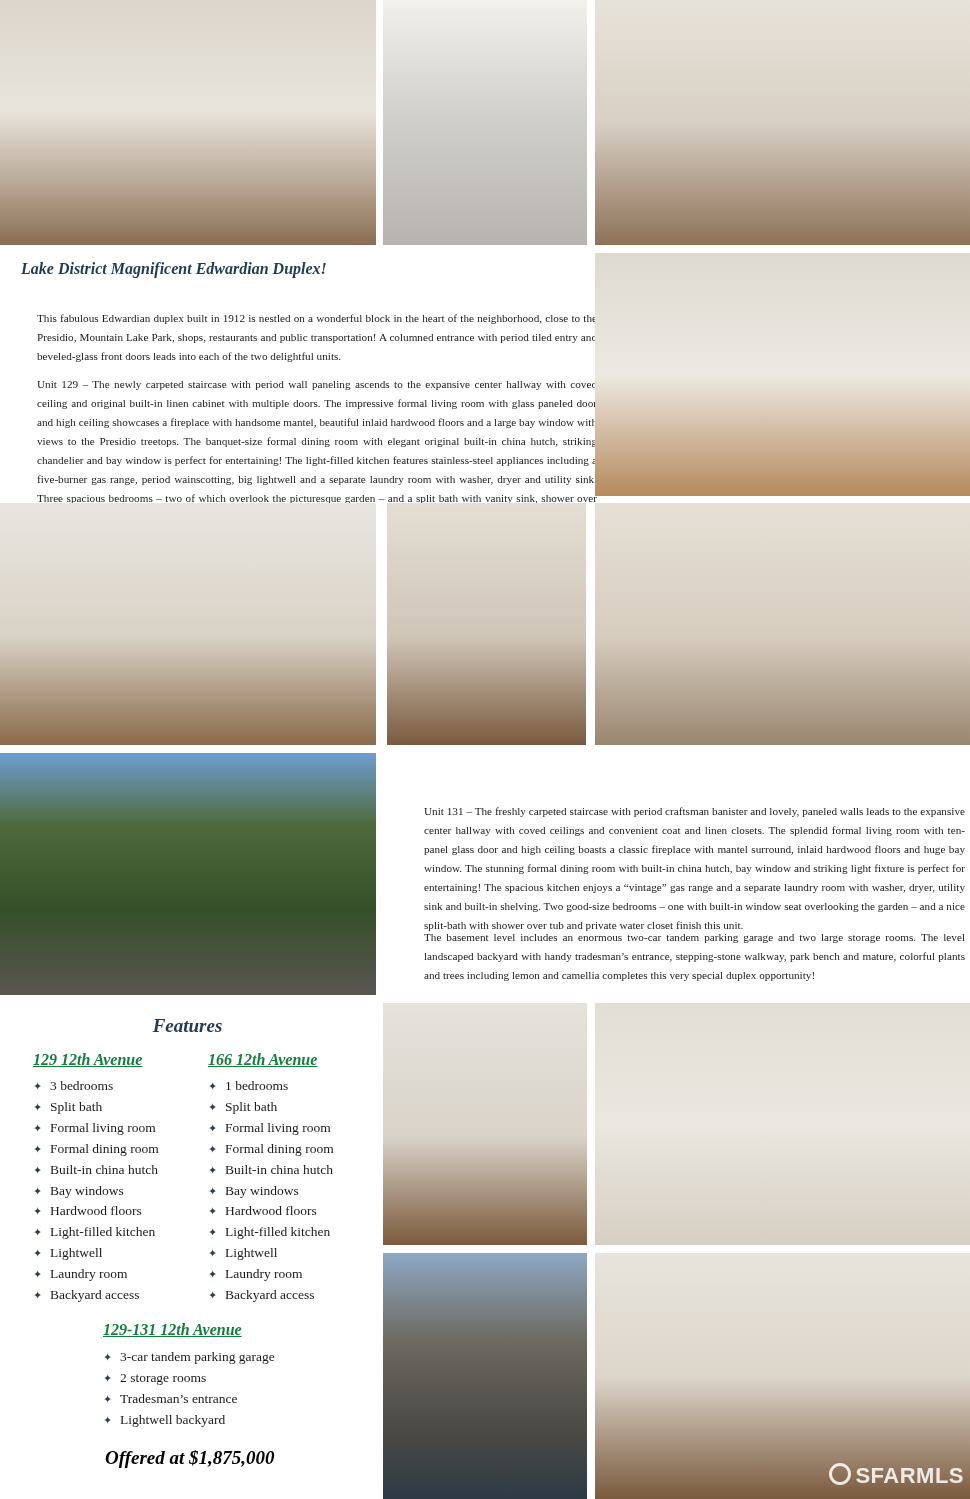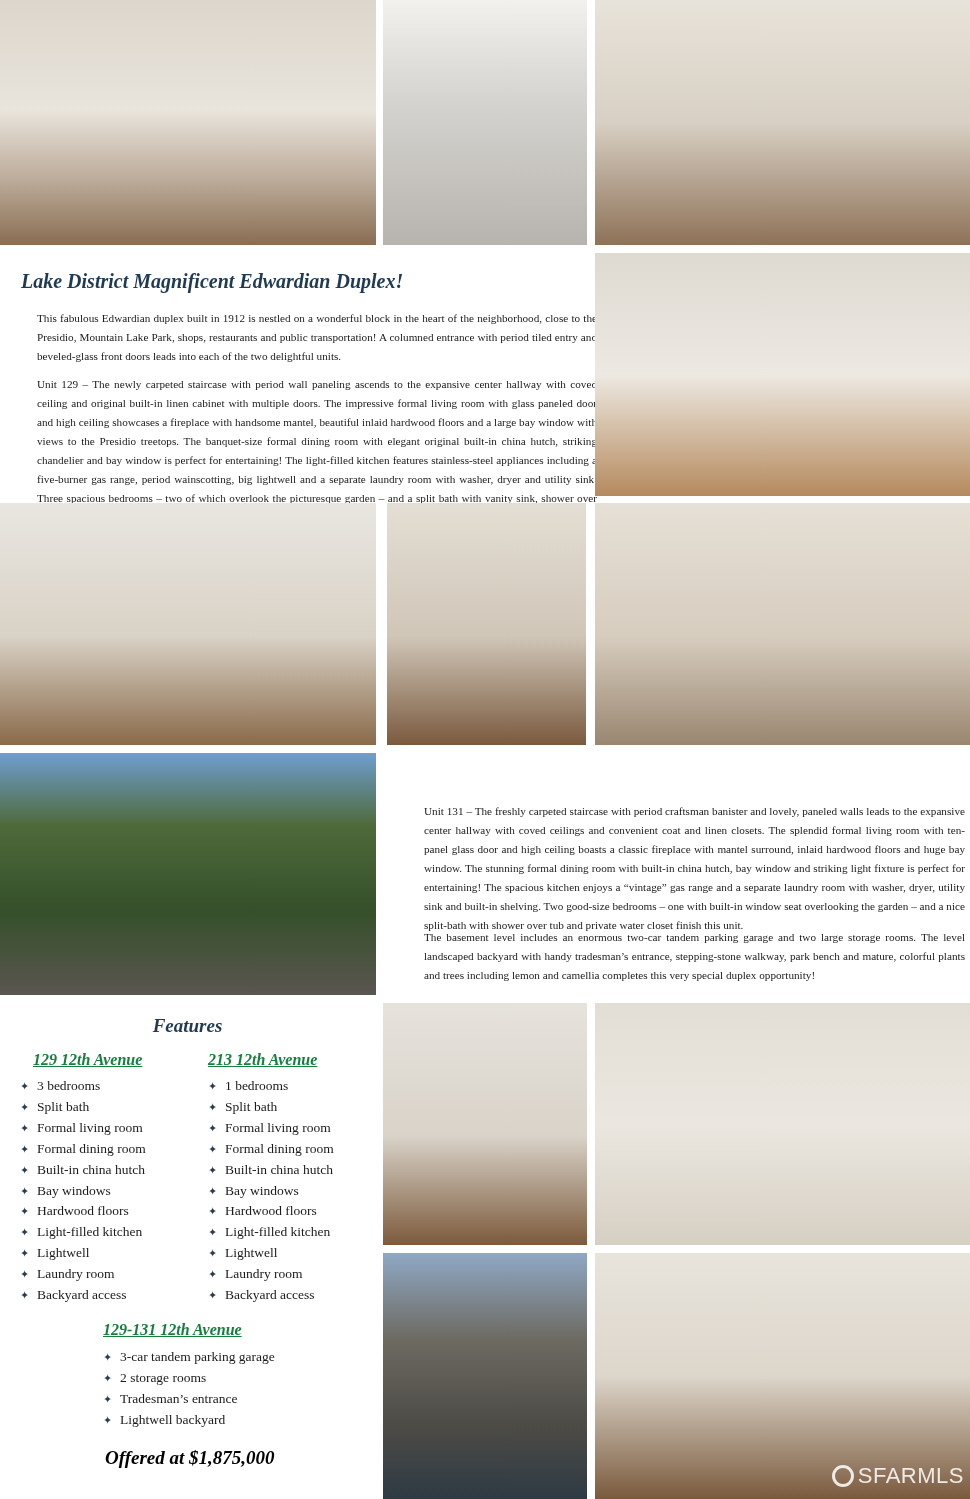--- a/index.html
+++ b/index.html
@@ -6,62 +6,62 @@
   body { width:970px; height:1499px; position:relative; overflow:hidden; font-family:"Liberation Serif", "DejaVu Serif", serif; color:#1a1a1a; }
   .photo { position:absolute; overflow:hidden; }
   .title { position:absolute; font-style:italic; font-weight:bold; color:#1f3a52; }
   .para { position:absolute; font-size:11.2px; line-height:19px; text-align:justify; margin:16px; }
   .features-title { position:absolute; left:0; width:375px; text-align:center; top:1015px; font-size:19px; font-style:italic; font-weight:bold; color:#1f3a52; }
   .col-head { position:absolute; font-size:16px; font-style:italic; font-weight:bold; color:#15803d; text-decoration:underline; }
   ul.flist { position:absolute; list-style:none; margin:0; padding:0; font-size:13.5px; line-height:20.9px; }
   ul.flist li { position:relative; padding-left:17px; white-space:nowrap; }
   ul.flist li::before { content:"\2726"; position:absolute; left:0; top:0; color:#2b3d4f; font-size:11px; }
   .price { position:absolute; left:105px; top:1447px; font-size:19px; font-style:italic; font-weight:bold; color:#000000; }
-  .wm { position:absolute; right:6px; bottom:10px; font-family:"Liberation Sans", sans-serif; font-weight:normal; font-size:22px; color:rgba(255,255,255,0.85); letter-spacing:0.5px; display:flex; align-items:center; gap:4px; }
+  .wm { position:absolute; right:6px; bottom:10px; font-family:"Liberation Sans", sans-serif; font-weight:bold; font-size:22px; color:rgba(255,255,255,0.85); letter-spacing:0.5px; display:flex; gap:4px; }
   .wm .logo { width:22px; height:22px; border-radius:50%; border:3px solid rgba(255,255,255,0.85); box-sizing:border-box; }
 </style>
 </head>
 <body>
 
 <div class="photo" style="left: 0px; top: 0px; width: 376px; height: 245px; background: linear-gradient(rgb(220, 214, 204) 0%, rgb(233, 228, 220) 45%, rgb(185, 168, 150) 75%, rgb(138, 109, 82) 100%);"></div>
 <div class="photo" style="left: 383px; top: 0px; width: 204px; height: 245px; background: linear-gradient(rgb(242, 241, 238) 0%, rgb(214, 212, 208) 40%, rgb(183, 180, 175) 100%);"></div>
 <div class="photo" style="left: 595px; top: 0px; width: 375px; height: 245px; background: linear-gradient(rgb(232, 227, 218) 0%, rgb(216, 208, 196) 50%, rgb(142, 114, 88) 100%);"></div>
 
-<div class="title" style="left:21px;top:270px;font-size:20px;">Lake District Magnificent Edwardian Duplex!</div>
+<div class="title" style="left:21px;top:260px;font-size:16px;">Lake District Magnificent Edwardian Duplex!</div>
 <p class="para" style="left:21px;top:293px;width:560px;">This fabulous Edwardian duplex built in 1912 is nestled on a wonderful block in the heart of the neighborhood, close to the Presidio, Mountain Lake Park, shops, restaurants and public transportation!  A columned entrance with period tiled entry and beveled-glass front doors leads into each of the two delightful units.</p>
 <p class="para" style="left:21px;top:359px;width:560px;">Unit 129 – The newly carpeted staircase with period wall paneling ascends to the expansive center hallway with coved ceiling and original built-in linen cabinet with multiple doors.  The impressive formal living room with glass paneled door and high ceiling showcases a fireplace with handsome mantel, beautiful inlaid hardwood floors and a large bay window with views to the Presidio treetops. The banquet-size formal dining room with elegant original built-in china hutch, striking chandelier and bay window is perfect for entertaining!  The light-filled kitchen features stainless-steel appliances including a five-burner gas range, period wainscotting, big lightwell and a separate laundry room with washer, dryer and utility sink.  Three spacious bedrooms – two of which overlook the picturesque garden – and a split bath with vanity sink, shower over tub and separate water closet end this unit.</p>
 
 <div class="photo" style="left: 595px; top: 253px; width: 375px; height: 243px; background: linear-gradient(rgb(222, 218, 210) 0%, rgb(237, 233, 226) 50%, rgb(181, 138, 94) 100%);"></div>
 
 <div class="photo" style="left: 0px; top: 503px; width: 376px; height: 242px; background: linear-gradient(rgb(233, 230, 225) 0%, rgb(217, 210, 198) 55%, rgb(138, 106, 74) 100%);"></div>
 <div class="photo" style="left: 387px; top: 503px; width: 199px; height: 242px; background: linear-gradient(rgb(228, 222, 212) 0%, rgb(208, 198, 184) 55%, rgb(122, 90, 62) 100%);"></div>
 <div class="photo" style="left: 595px; top: 503px; width: 375px; height: 242px; background: linear-gradient(rgb(230, 224, 214) 0%, rgb(215, 205, 191) 55%, rgb(154, 134, 112) 100%);"></div>
 
 <div class="photo" style="left: 0px; top: 753px; width: 376px; height: 242px; background: linear-gradient(rgb(111, 158, 208) 0%, rgb(78, 106, 58) 30%, rgb(53, 80, 42) 65%, rgb(90, 85, 80) 100%);"></div>
 <p class="para" style="left:408px;top:786px;width:541px;">Unit 131 – The freshly carpeted staircase with period craftsman banister and lovely, paneled walls leads to the expansive center hallway with coved ceilings and convenient coat and linen closets.  The splendid formal living room with ten-panel glass door and high ceiling boasts a classic fireplace with mantel surround, inlaid hardwood floors and huge bay window.  The stunning formal dining room with built-in china hutch, bay window and striking light fixture is perfect for entertaining!  The spacious kitchen enjoys a “vintage” gas range and a separate laundry room with washer, dryer, utility sink and built-in shelving.  Two good-size bedrooms – one with built-in window seat overlooking the garden – and a nice split-bath with shower over tub and private water closet finish this unit.</p>
 <p class="para" style="left:408px;top:912px;width:541px;">The basement level includes an enormous two-car tandem parking garage and two large storage rooms.  The level landscaped backyard with handy tradesman’s entrance, stepping-stone walkway, park bench and mature, colorful plants and trees including lemon and camellia completes this very special duplex opportunity!</p>
 
 <div class="features-title">Features</div>
 
 <div class="col-head" style="left:33px;top:1051px;">129 12th Avenue</div>
-<ul class="flist" style="left:20px;top:1076px;">
+<ul class="flist" style="left:33px;top:1076px;">
   <li>3 bedrooms</li>
   <li>Split bath</li>
   <li>Formal living room</li>
   <li>Formal dining room</li>
   <li>Built-in china hutch</li>
   <li>Bay windows</li>
   <li>Hardwood floors</li>
   <li>Light-filled kitchen</li>
   <li>Lightwell</li>
   <li>Laundry room</li>
   <li>Backyard access</li>
 </ul>
 
-<div class="col-head" style="left:208px;top:1051px;">213 12th Avenue</div>
+<div class="col-head" style="left:208px;top:1051px;">166 12th Avenue</div>
 <ul class="flist" style="left:208px;top:1076px;">
   <li>1 bedrooms</li>
   <li>Split bath</li>
   <li>Formal living room</li>
   <li>Formal dining room</li>
   <li>Built-in china hutch</li>
   <li>Bay windows</li>
   <li>Hardwood floors</li>
   <li>Light-filled kitchen</li>
   <li>Lightwell</li>

